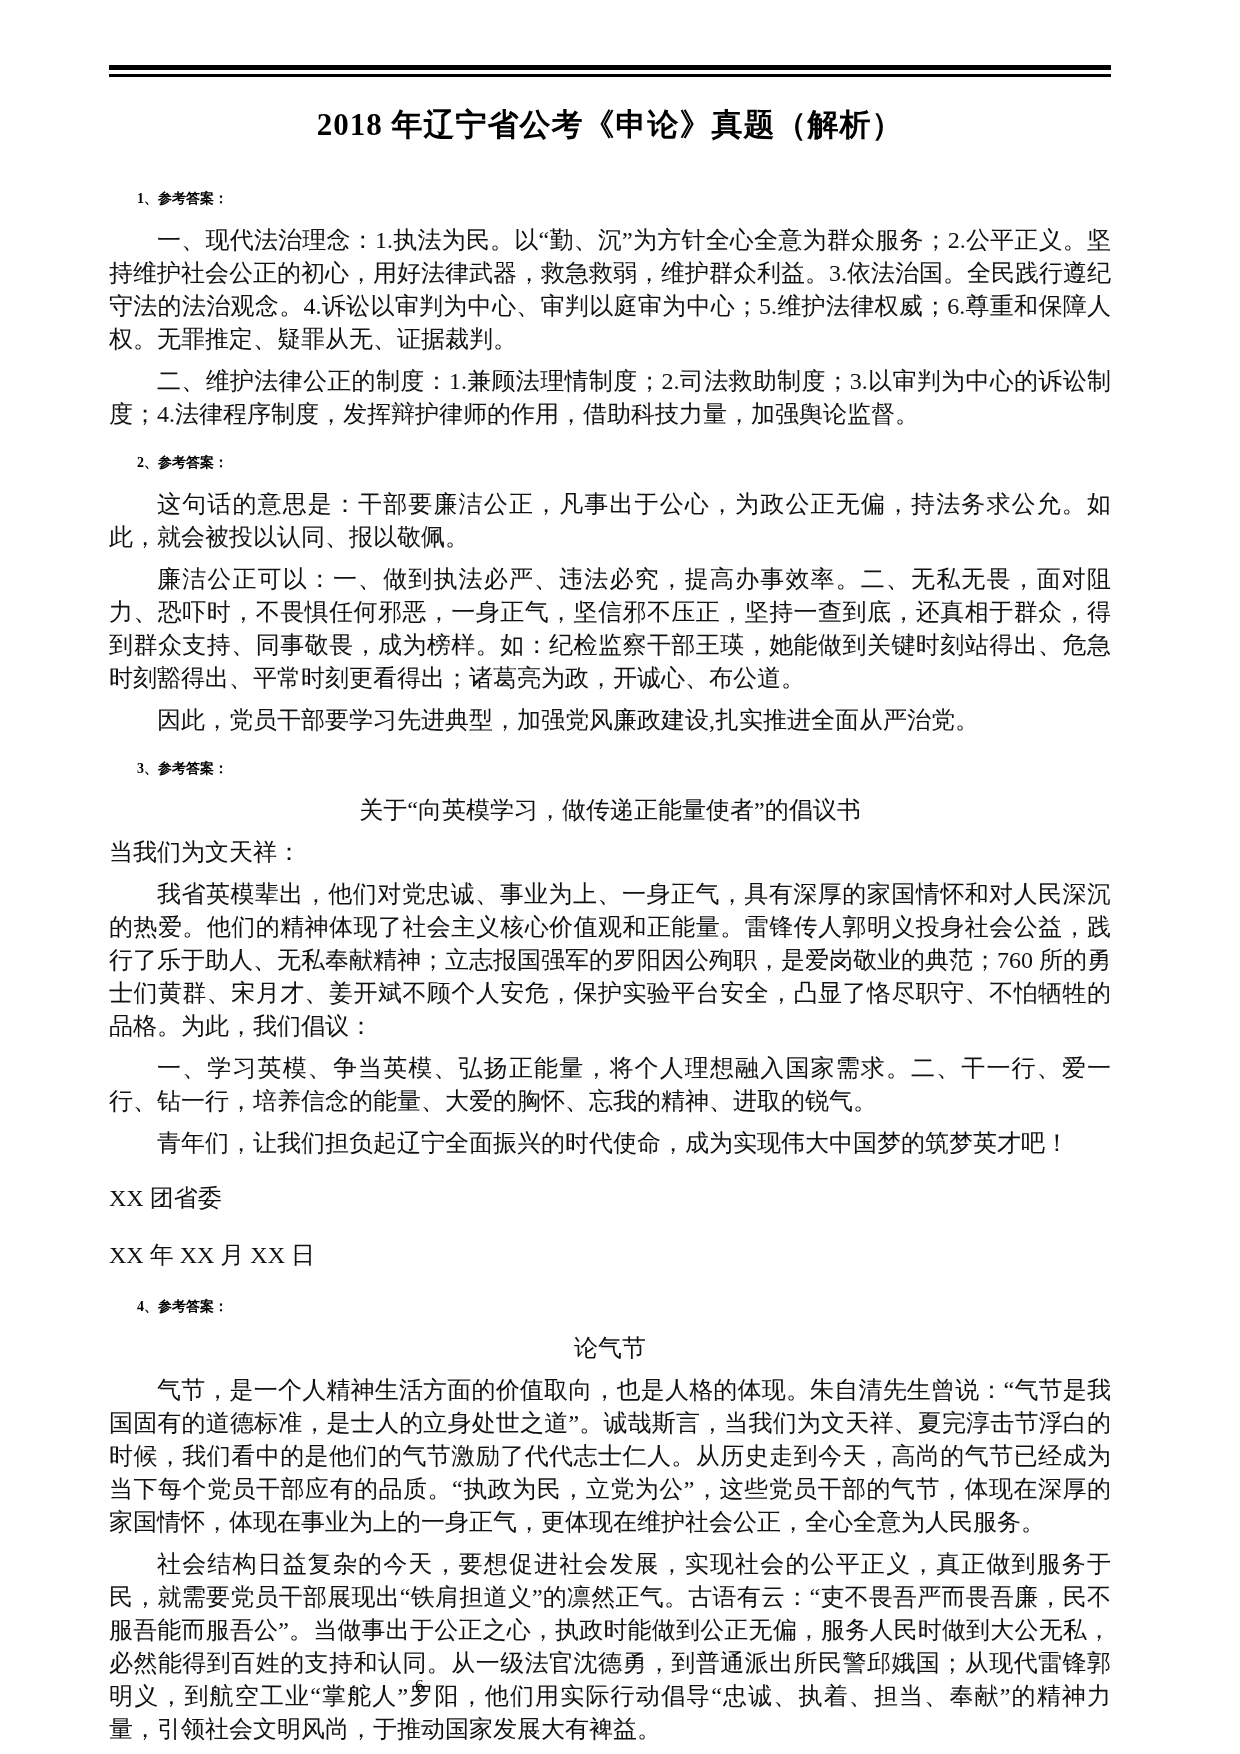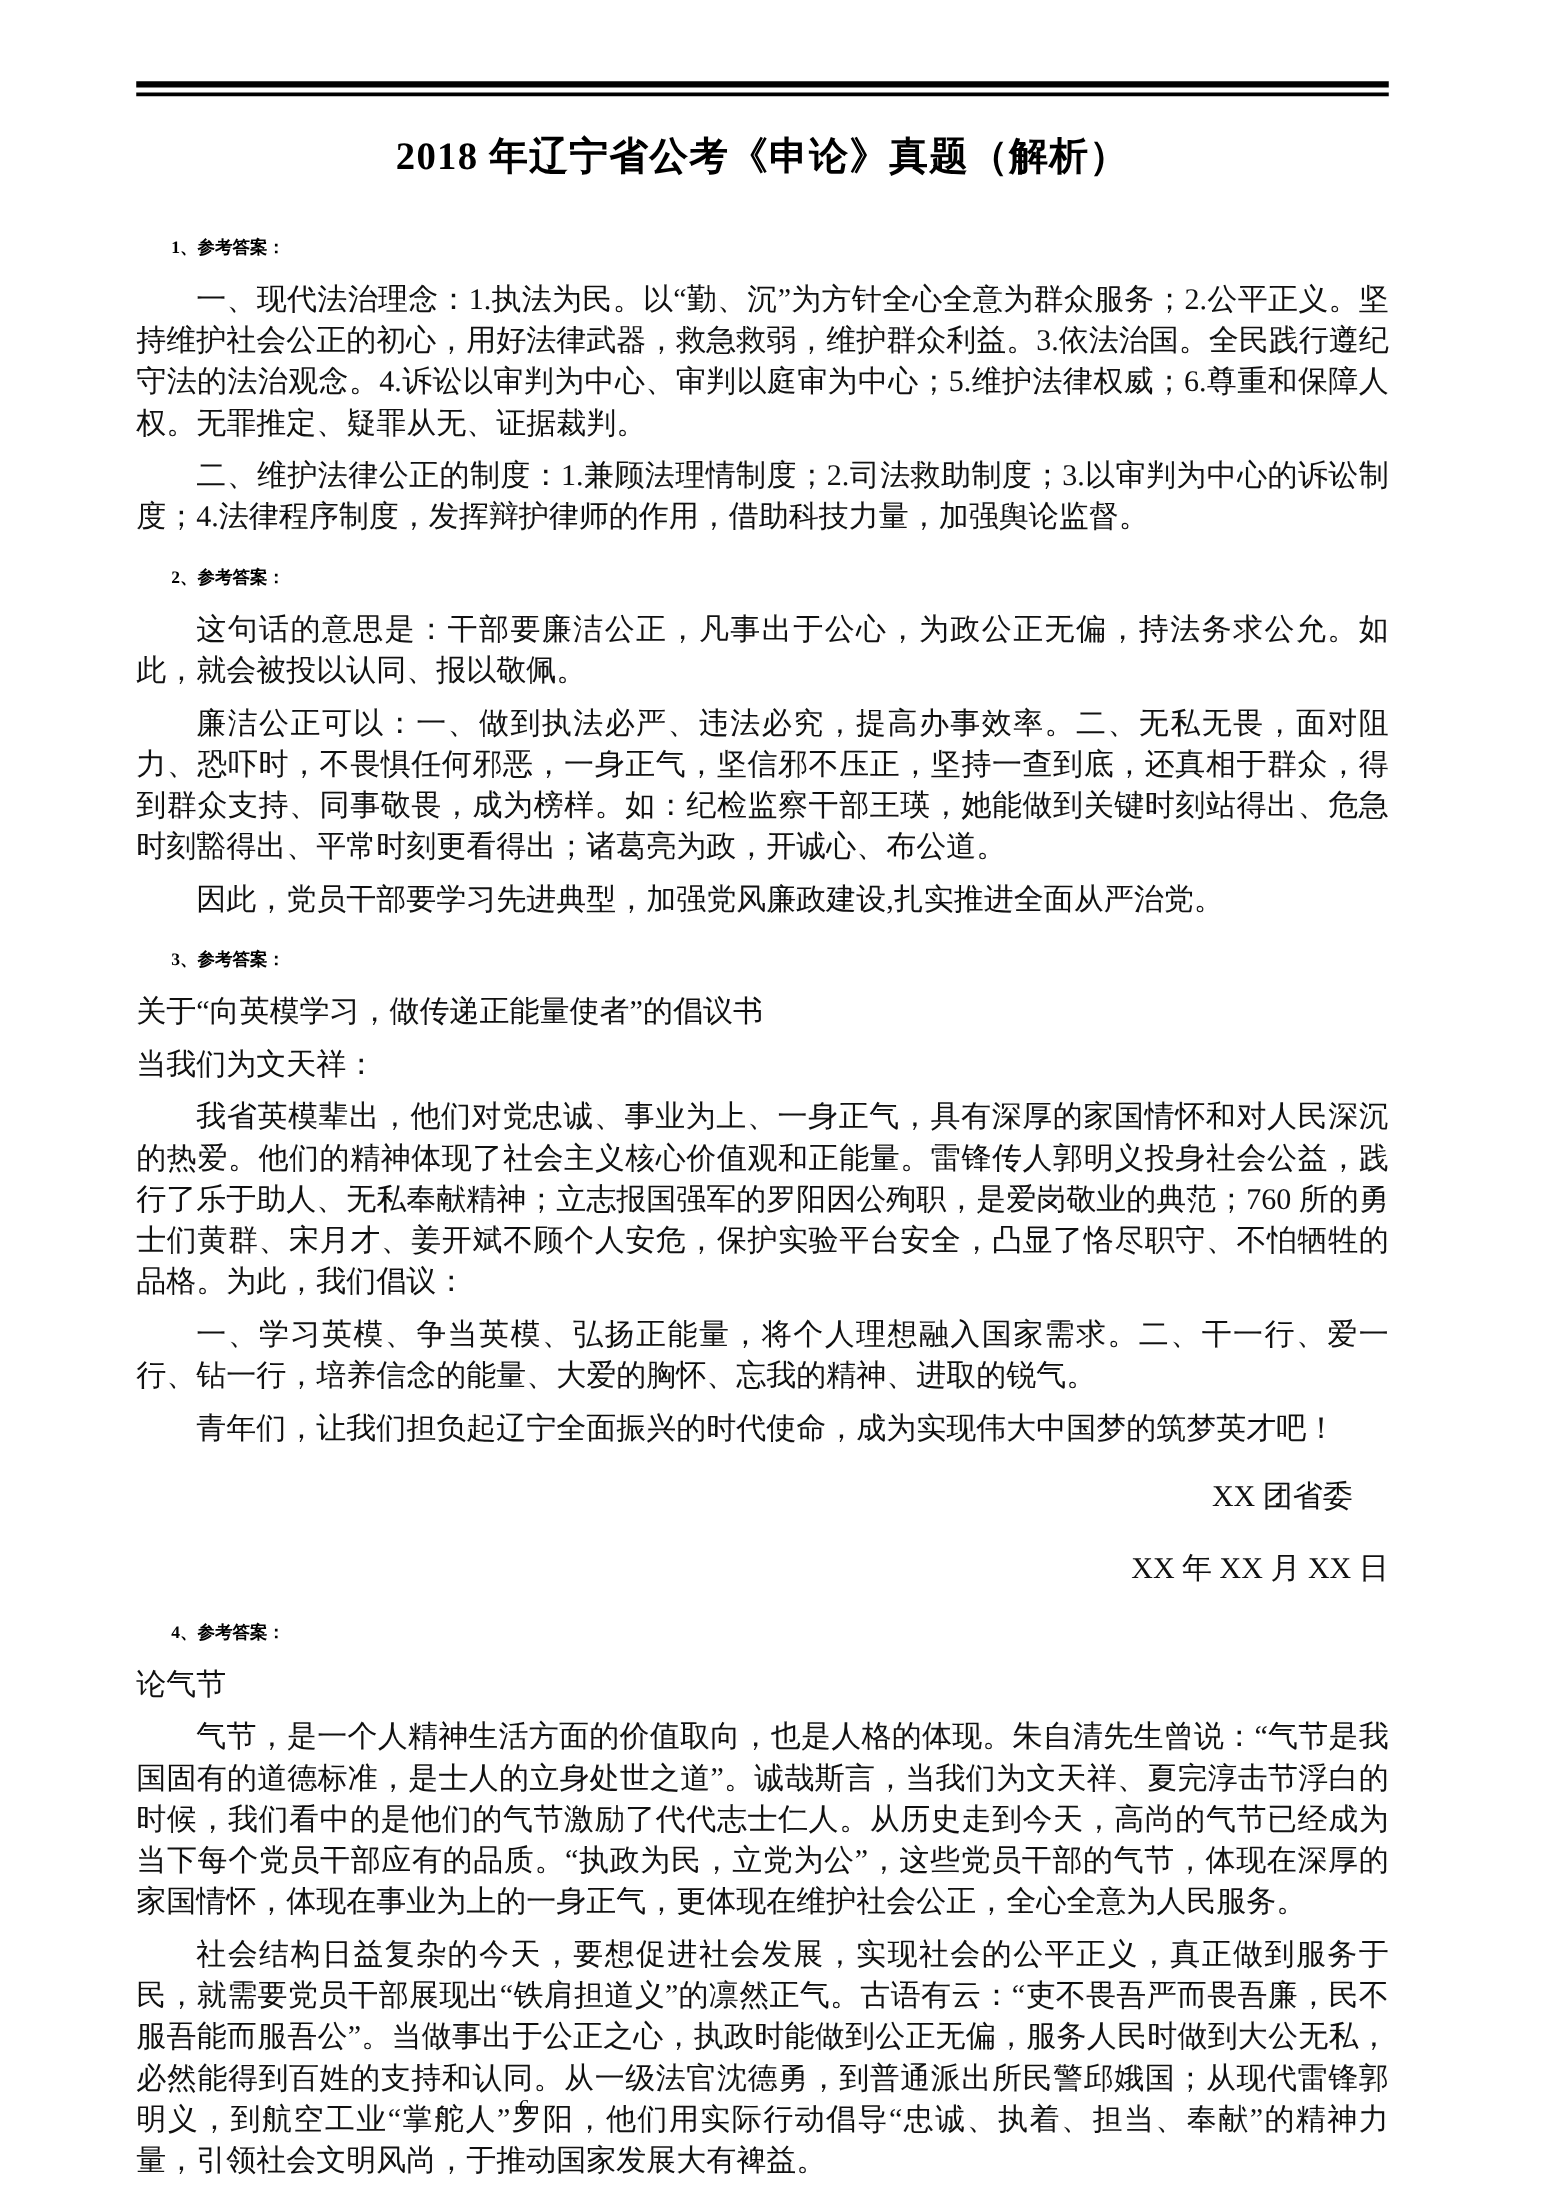--- a/index.html
+++ b/index.html
@@ -48,27 +48,27 @@
     color: #000000;
   }
   p {
     font-size: 24px;
     line-height: 33px;
     margin: 9px 0;
     text-align: justify;
     text-indent: 2em;
   }
   p.center {
+    text-align: center;
     text-indent: 0;
   }
   p.plain {
     text-indent: 0;
   }
   p.right {
-    text-align: right;
     text-indent: 0;
   }
   p.sig {
     margin-top: 22px;
     padding-right: 1.2em;
   }
   p.date {
     margin-top: 24px;
     margin-bottom: 18px;
   }

